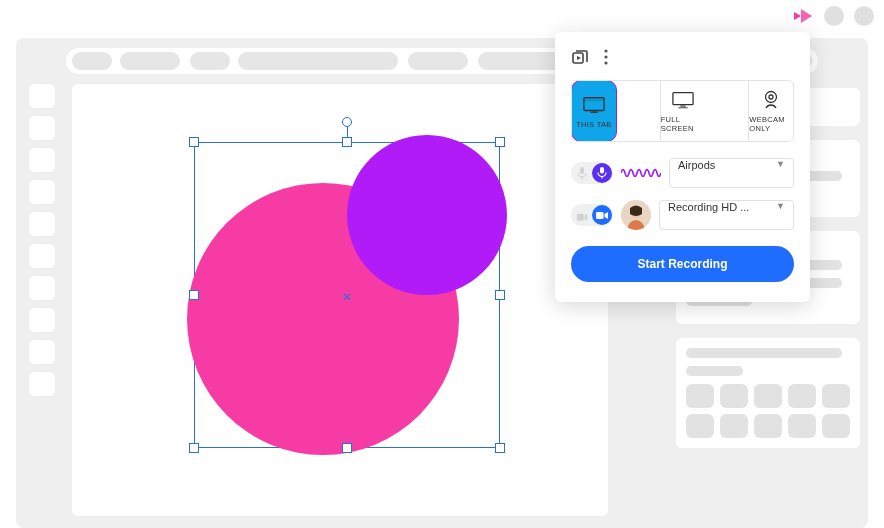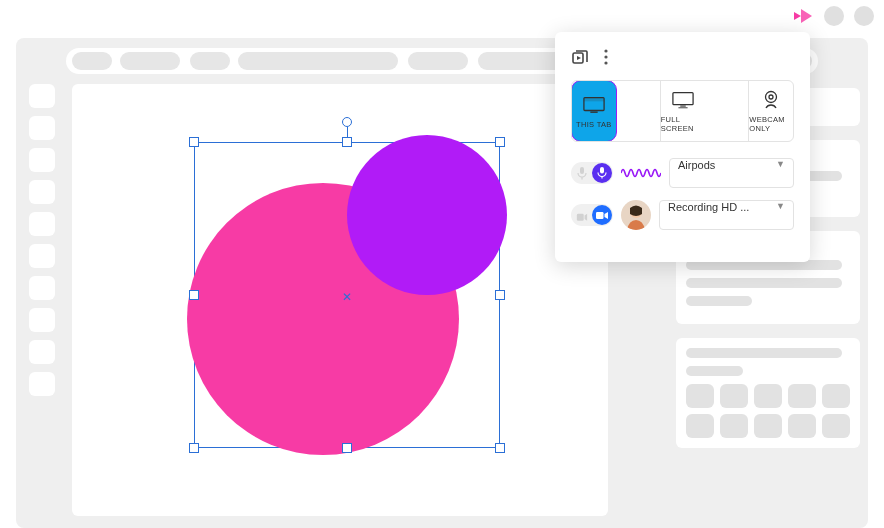--- a/index.html
+++ b/index.html
@@ -321,13 +321,14 @@
         <path d="M9 8 Q15 3 21 8 L21 14 Q15 18 9 14 Z" fill="#3a2a1a"></path>
         <path d="M6 30 Q8 20 15 20 Q22 20 24 30 Z" fill="#d97b4a"></path>
       </svg>
     </span>
     <div class="select">
       <span>Recording HD ...</span>
       <span class="caret">▼</span>
     </div>
   </div>
 
+  <button class="startbtn">Start Recording</button>
 </div>
 
 </body></html>

